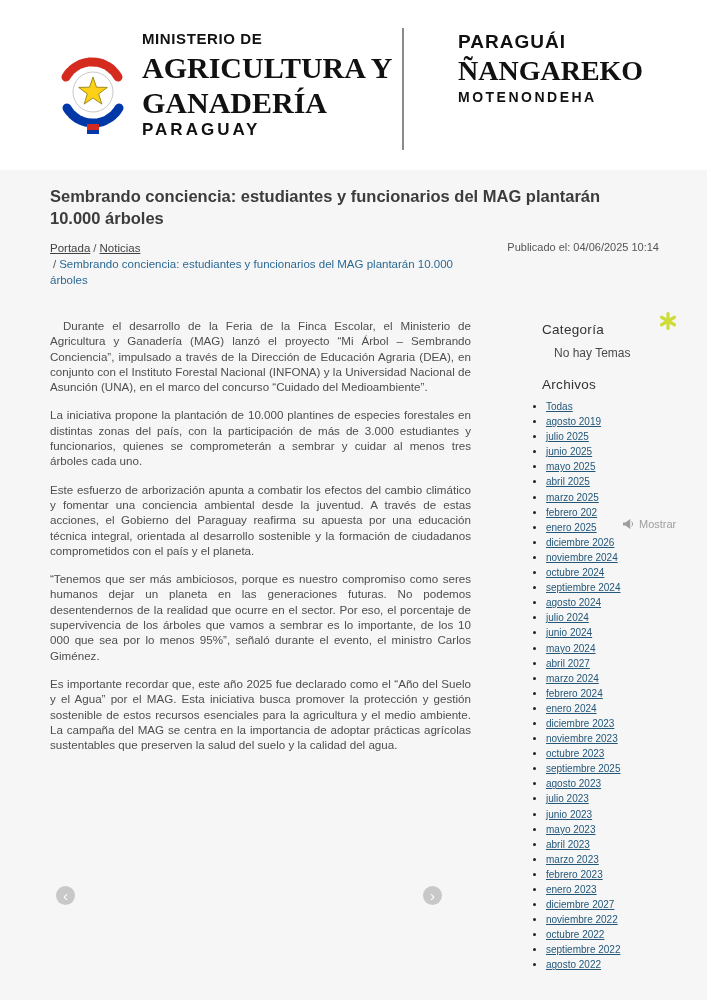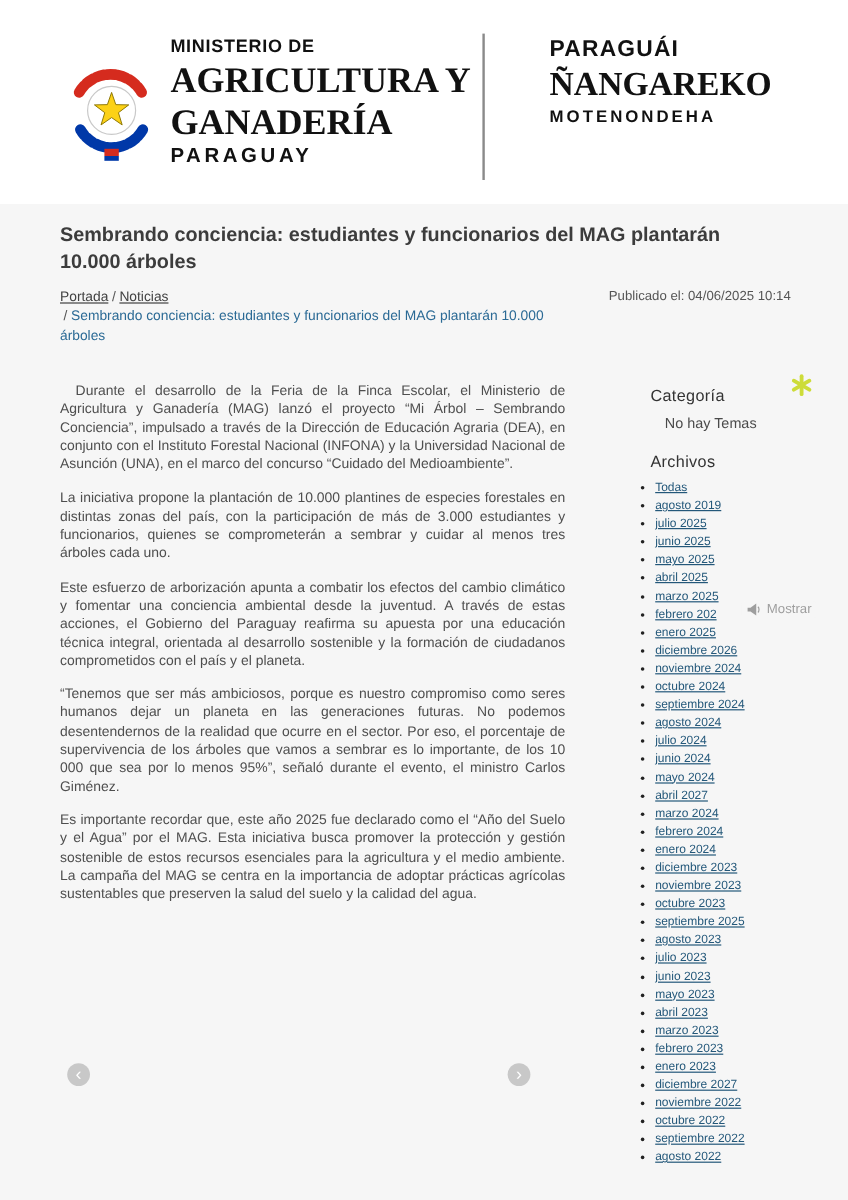--- a/index.html
+++ b/index.html
@@ -40,21 +40,21 @@
   
   .sidebar{position:absolute;left:530px;top:322px;width:150px;}
   .sidebar-heading{font-size:13.5px;color:#333;font-weight:normal;margin:0 0 9px 12px;letter-spacing:0.3px;}
   .category-empty{font-size:12px;color:#4a4a4a;margin-bottom:17px;margin-left:24px;}
   .archives-list{margin:4px 0 0 0;padding:0 0 0 16px;list-style:disc;}
   .archives-list li{margin:0 0 2.7px 0;font-size:10px;line-height:12.4px;color:#222;}
   .archives-list a{color:#24587a;text-decoration:underline;cursor:pointer;}
 
   
   .asterisk-widget{position:absolute;left:658px;top:311px;width:20px;height:20px;cursor:pointer;}
-  .sr-tooltip{position:absolute;left:618px;top:501px;display:flex;align-items:flex-start;gap:4px;
+  .sr-tooltip{position:absolute;left:618px;top:517px;display:flex;align-items:flex-start;gap:4px;
               background:rgba(246,246,246,0.95);padding:1px 4px;border-radius:3px;cursor:pointer;}
   .sr-tooltip span{font-size:11px;color:#9e9e9e;}
 
   .nav-arrow{position:absolute;width:19px;height:19px;border-radius:50%;background:#c8c8c8;
              color:#ffffff;display:flex;align-items:center;justify-content:center;
              font-size:15px;line-height:1;cursor:pointer;user-select:none;padding-bottom:1px;box-sizing:border-box;}
   .nav-prev{left:56px;top:886px;}
   .nav-next{left:423px;top:886px;}
 </style>
 </head>

